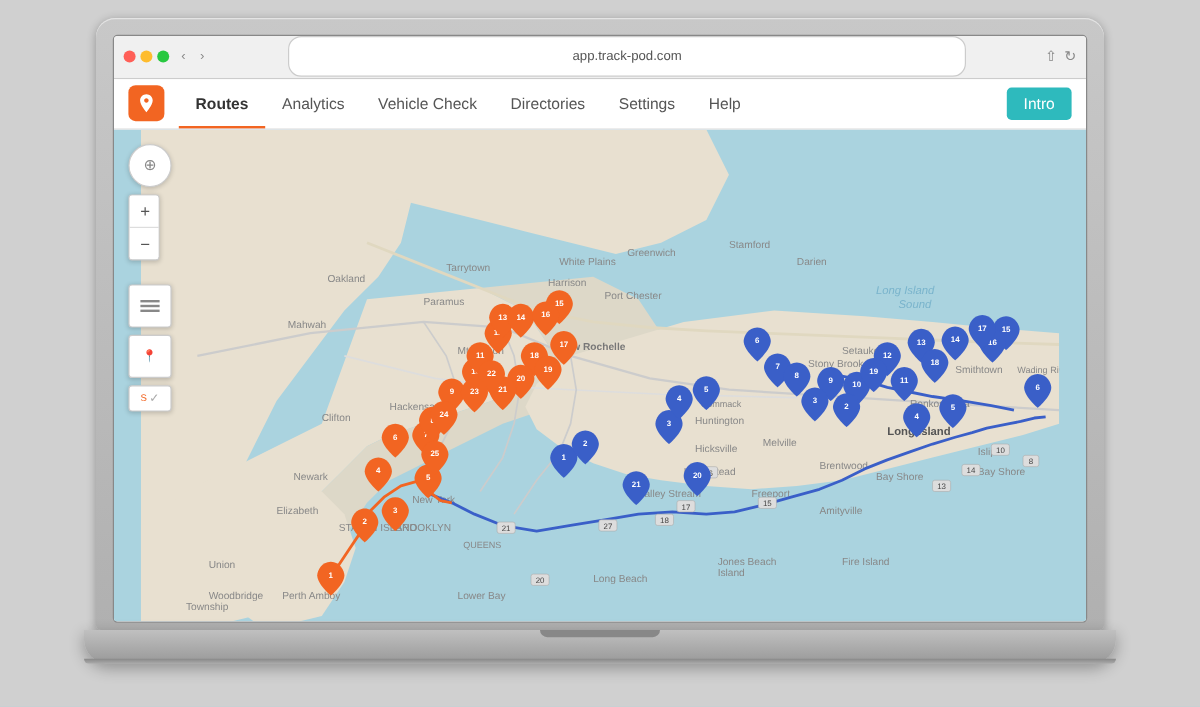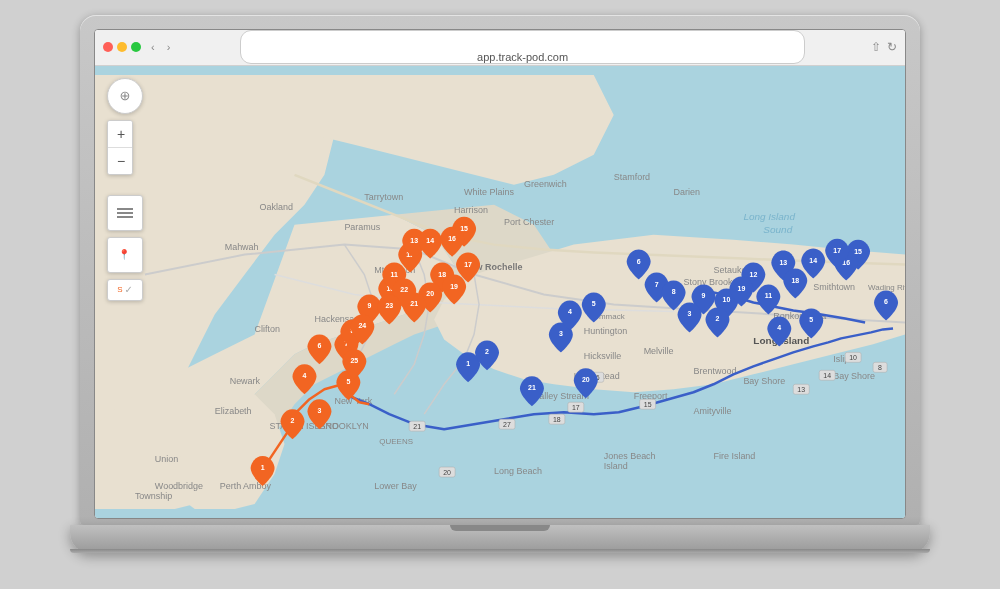--- a/index.html
+++ b/index.html
@@ -77,21 +77,21 @@
       padding: 2px 4px;
     }
 
     .address-bar {
       flex: 1;
       height: 34px;
       background: white;
       border: 1px solid #ccc;
       border-radius: 11px;
       display: flex;
-      align-items: flex-end;
+      align-items: center;
       justify-content: center;
       font-size: 11px;
       color: #555;
       margin: 0 60px;
     }
 
     .browser-actions {
       display: flex;
       gap: 6px;
       align-items: center;
@@ -325,20 +325,36 @@
           </div>
           <div class="address-bar">
             <span>app.track-pod.com</span>
           </div>
           <div class="browser-actions">
             <span class="browser-action-btn">⇧</span>
             <span class="browser-action-btn">↻</span>
           </div>
         </div>
 
+        <div class="app-navbar">
+          <div class="app-logo">
+            <svg viewBox="0 0 24 24">
+              <path d="M12 2C8.13 2 5 5.13 5 9c0 5.25 7 13 7 13s7-7.75 7-13c0-3.87-3.13-7-7-7zm0 9.5c-1.38 0-2.5-1.12-2.5-2.5s1.12-2.5 2.5-2.5 2.5 1.12 2.5 2.5-1.12 2.5-2.5 2.5z"></path>
+            </svg>
+          </div>
+          <div class="nav-items">
+            <div class="nav-item active">Routes</div>
+            <div class="nav-item">Analytics</div>
+            <div class="nav-item">Vehicle Check</div>
+            <div class="nav-item">Directories</div>
+            <div class="nav-item">Settings</div>
+            <div class="nav-item">Help</div>
+          </div>
+          <button class="intro-btn">Intro</button>
+        </div>
 
         <div class="map-area">
           <div class="map-bg">
 
             <svg class="map-svg" viewBox="0 0 812 435">
 
               <defs>
                 <clipPath id="map-clip">
                   <rect width="812" height="435"></rect>
                 </clipPath>

